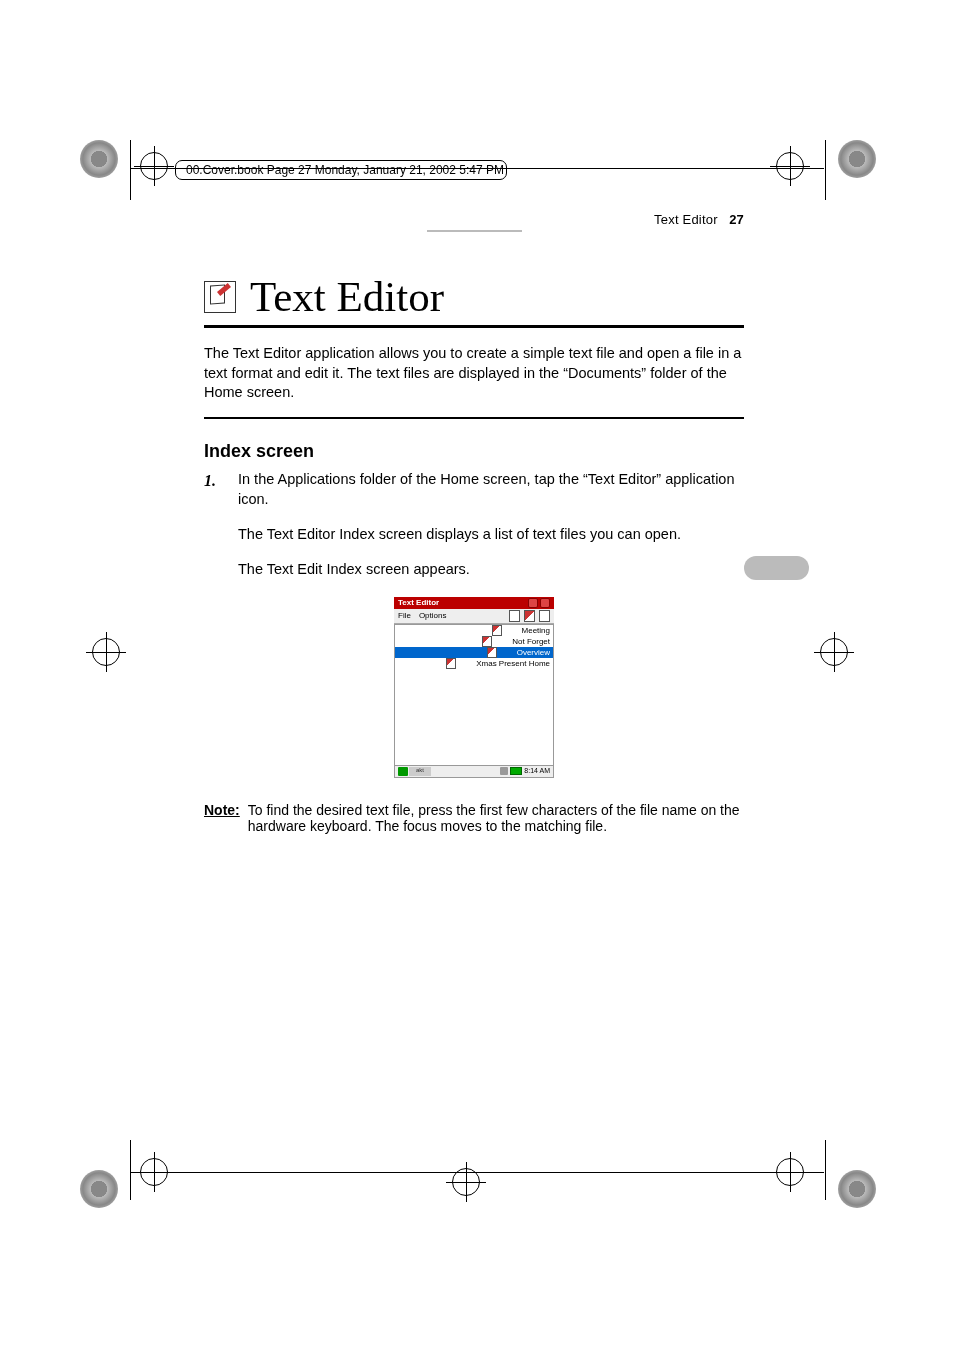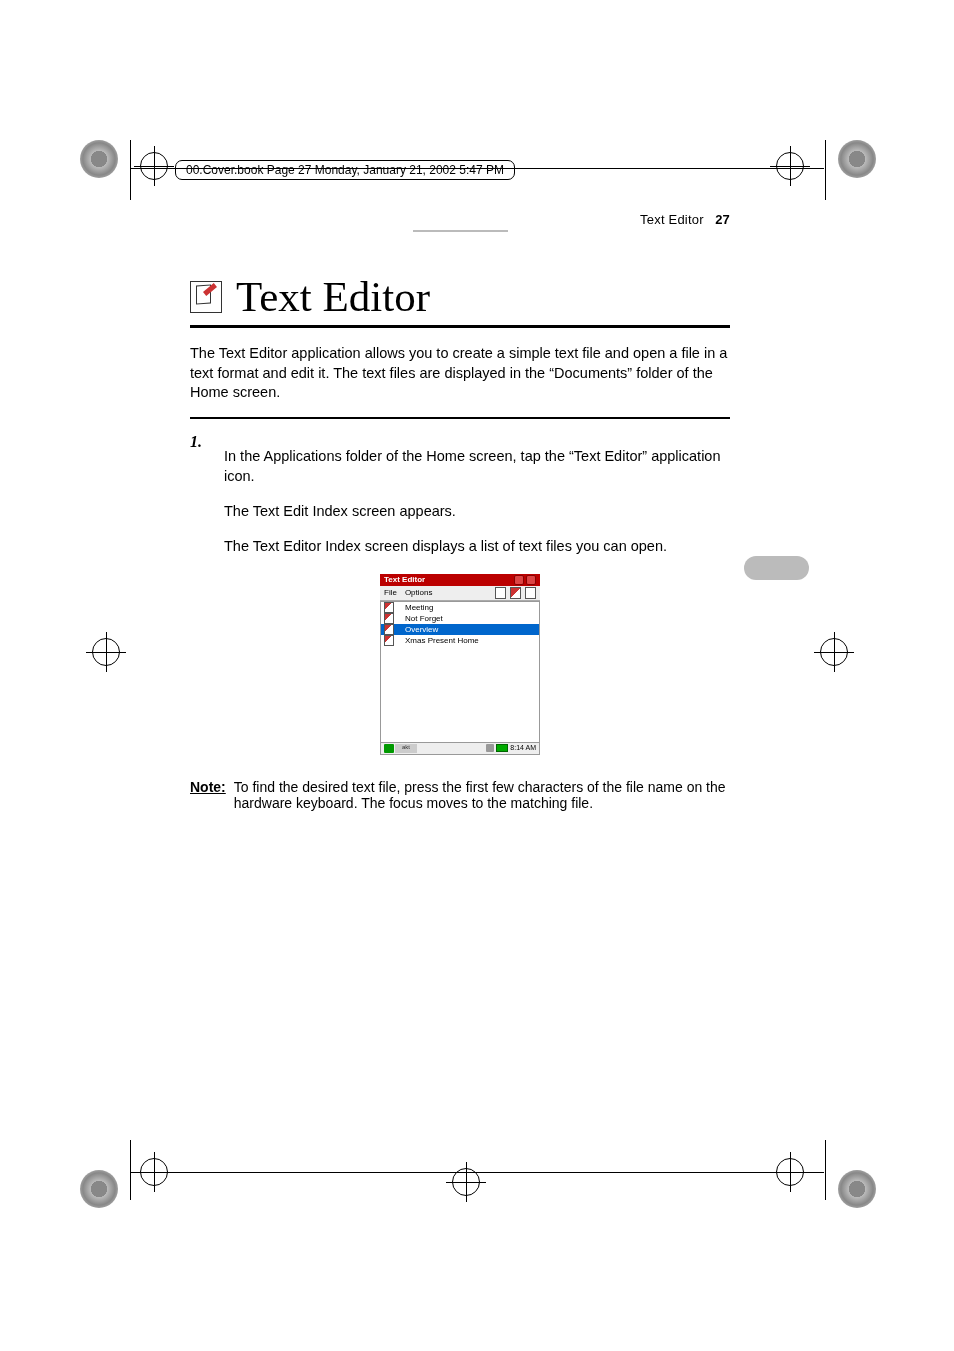--- a/index.html
+++ b/index.html
@@ -50,26 +50,26 @@
   }
   .running-head {
     position: absolute;
     left: 175px;
     top: 162px;
     font-size: 12px;
     color: #000;
     white-space: nowrap;
     border: 1px solid #000;
     border-radius: 7px;
-    padding: 2px 10px 2px 10px;
+    padding: 2px 2px 2px 10px;
     transform: translateY(-2px);
   }
   .content {
     position: absolute;
-    left: 190px;
+    left: 204px;
     top: 212px;
     width: 540px;
   }
   .header-right {
     text-align: right;
     font-size: 13px;
     letter-spacing: 0.2px;
   }
   .header-right .pagenum {
     font-weight: bold;
@@ -160,21 +160,21 @@
     line-height: 1.35;
     margin-top: 8px;
   }
   .step .num {
     font-family: "Times New Roman", Times, serif;
     font-weight: bold;
     font-style: italic;
     font-size: 16px;
     min-width: 18px;
   }
-  .step .txt { flex: 1; margin-top: 16px; }
+  .step .txt { flex: 1; }
   .indented {
     margin-left: 34px;
     font-size: 14.5px;
     line-height: 1.4;
   }
   .screenshot {
     width: 160px;
     margin: 18px auto 0;
   }
   .ss-titlebar {
@@ -217,23 +217,24 @@
   }
   .ss-list {
     background: #fff;
     border: 1px solid #999;
     height: 140px;
     font-size: 8px;
   }
   .ss-item {
     display: flex;
     align-items: center;
-    gap: 11px;
+    gap: 20px;
     padding: 0 3px;
     line-height: 11px;
+    justify-content: flex-end;
   }
   .ss-item.sel {
     background: #06c;
     color: #fff;
   }
   .ss-fileicon {
     width: 8px;
     height: 9px;
     background: linear-gradient(135deg,#c33 0 40%, #fff 40% 100%);
     border: 0.5px solid #555;
@@ -341,28 +342,29 @@
     <div class="title-row">
       <div class="title-icon"></div>
       <h1 class="title">Text Editor</h1>
     </div>
     <hr class="title-rule">
 
     <p class="intro">The Text Editor application allows you to create a simple text file and open a file in a text format and edit it. The text files are displayed in the “Documents” folder of the Home screen.</p>
 
     <hr class="section-rule">
 
+    <h3 class="sub">Index screen</h3>
 
     <div class="step">
       <div class="num">1.</div>
       <div class="txt">In the Applications folder of the Home screen, tap the “Text Editor” application icon.</div>
     </div>
 
+    <p class="indented">The Text Editor Index screen displays a list of text files you can open.</p>
     <p class="indented">The Text Edit Index screen appears.</p>
-    <p class="indented">The Text Editor Index screen displays a list of text files you can open.</p>
 
     <div class="screenshot">
       <div class="ss-titlebar">
         <span>Text Editor</span>
         <span class="winbtns">
           <span class="winbtn"></span>
           <span class="winbtn"></span>
         </span>
       </div>
       <div class="ss-menubar">

